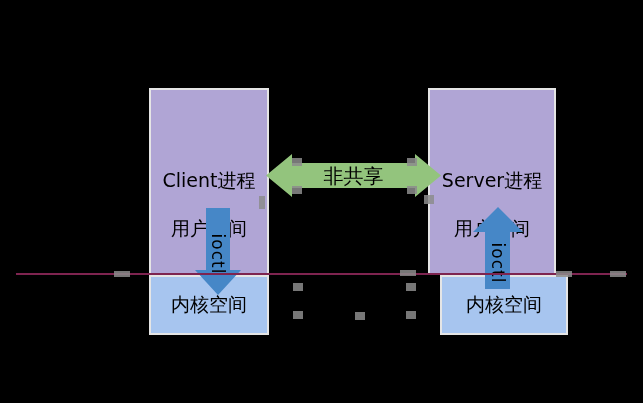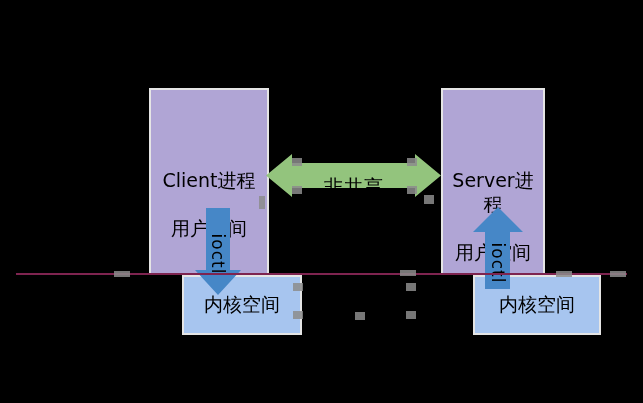--- a/index.html
+++ b/index.html
@@ -13,21 +13,21 @@
     background: #000000;
     overflow: hidden;
   }
   .box {
     position: absolute;
     box-sizing: border-box;
     border: 2px solid #e5e5e5;
     z-index: 1;
   }
   .user-box  { background: #b0a5d5; top: 88px;  height: 187px; }
-  .kern-box  { background: #a7c5ef; top: 275px; height: 60px; margin-left: 33px; }
+  .kern-box  { background: #a7c5ef; top: 275px; height: 60px; }
   .user-box .box-label {
     position: absolute; top: 54px; left: 0; width: 100%;
     text-align: center; color: #000;
     font-size: 19px; line-height: 24px;
     white-space: pre-line;
   }
   .kern-box .box-label {
     position: absolute; top: 0; left: 0; width: 100%; height: 100%;
     display: flex; align-items: center; justify-content: center;
     color: #000; font-size: 19px;
@@ -35,21 +35,21 @@
   #divider {
     position: absolute; left: 16px; top: 273px;
     width: 611px; height: 2px;
     background: #7e2450;
     z-index: 6;
   }
   .h-arrow {
     position: absolute; left: 266px; width: 175px;
     background: #93c47d;
     z-index: 4;
-    display: flex; align-items: flex-end; justify-content: center;
+    display: flex; align-items: center; justify-content: center;
   }
   #arrow-non-shared {
     top: 154px; height: 43px;
     clip-path: polygon(0 50%, 26px 0, 26px 9px, 149px 9px, 149px 0, 100% 50%, 149px 100%, 149px 34px, 26px 34px, 26px 100%);
   }
   #arrow-shared {
     top: 281px; height: 42px;
     clip-path: polygon(0 50%, 26px 0, 26px 7px, 149px 7px, 149px 0, 100% 50%, 149px 100%, 149px 34px, 26px 34px, 26px 100%);
   }
   .h-arrow .arrow-label {
@@ -88,21 +88,21 @@
 
 <div id="canvas">
 
   <div class="box user-box" style="left:149px; width:120px;">
     <div class="box-label">
       <span>Client进程</span><br>
       <span>用户空间</span>
     </div>
   </div>
 
-  <div class="box user-box" style="left:441px; width:104px;">
+  <div class="box user-box" style="left:428px; width:128px;">
     <div class="box-label">
       <span>Server进程</span><br>
       <span>用户空间</span>
     </div>
   </div>
 
   <div class="box kern-box" style="left:149px; width:120px;">
     <div class="box-label">内核空间</div>
   </div>
 

